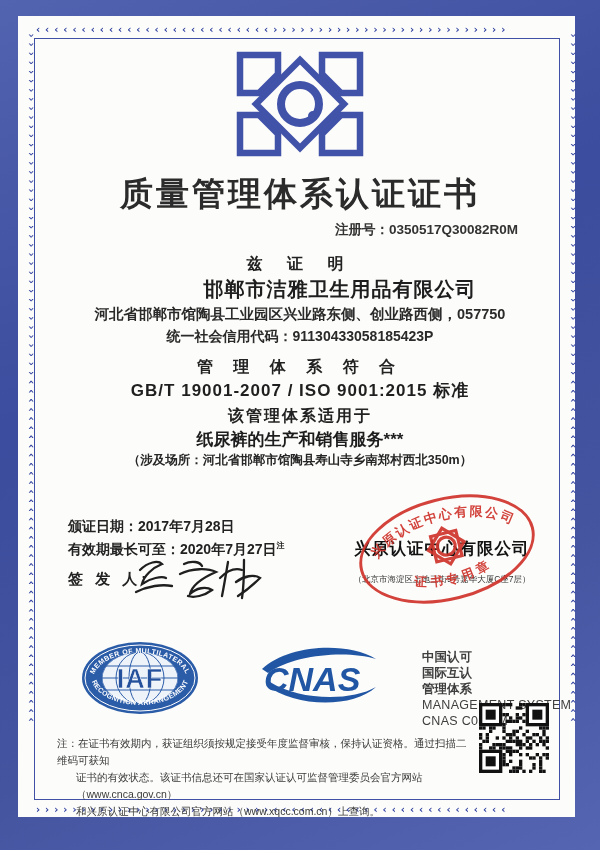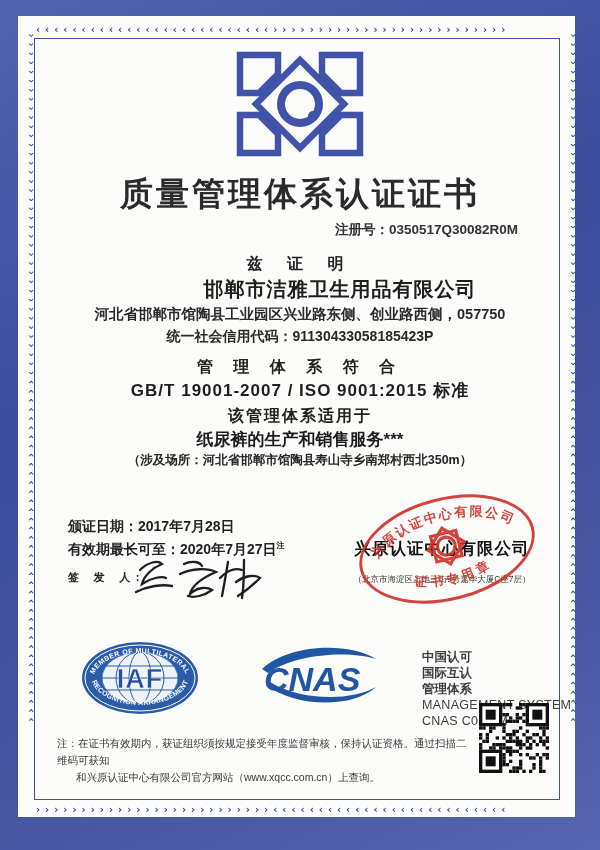--- a/index.html
+++ b/index.html
@@ -17,21 +17,21 @@
   .reg{font-size:13.5px;font-weight:bold;color:#333;}
   .h-sp{font-size:16px;font-weight:bold;letter-spacing:10px;color:#222;}
   .company{font-size:20px;font-weight:bold;color:#1e1e1e;letter-spacing:1px;}
   .addr{font-size:14.5px;font-weight:600;color:#2a2a2a;}
   .code{font-size:14px;font-weight:600;color:#2a2a2a;}
   .std{font-size:17px;font-weight:bold;letter-spacing:1px;color:#1f1f1f;}
   .scopeh{font-size:16px;font-weight:600;color:#222;letter-spacing:2px;}
   .scope{font-size:17px;font-weight:bold;color:#1d1d1d;}
   .sites{font-size:12.5px;font-weight:bold;color:#262626;}
   .dates{font-size:14px;font-weight:bold;color:#222;}
-  .signer{font-size:11px;font-weight:600;letter-spacing:4px;color:#222;font-family:Liberation Mono, monospace;}
+  .signer{font-size:15px;font-weight:600;letter-spacing:4px;color:#222;}
   .issuer{font-size:16.5px;font-weight:bold;color:#111;letter-spacing:1px;}
   .issuer-addr{font-size:8.5px;color:#333;}
   .accr{font-size:12.5px;line-height:16px;color:#3f3f3f;font-weight:600;margin-left:36px;}
   .accr .en{font-weight:400;letter-spacing:.3px;}
   .fn{font-size:10.5px;line-height:1.62;color:#3a3a3a;}
   .fn .cont{padding-left:19px;}
   .seal-wrap{transform:rotate(-14deg);opacity:.92;}
   sup.note{font-size:8px;font-weight:bold;}
 </style>
 </head>
@@ -298,15 +298,16 @@
         <rect x="50" y="3.3333333333333335" width="16.666666666666668" height="16.666666666666668" fill="#fff"></rect>
         <rect x="53.333333333333336" y="6.666666666666667" width="10" height="10" fill="#111"></rect>
         <rect x="0" y="46.66666666666667" width="23.333333333333336" height="23.333333333333336" fill="#111"></rect>
         <rect x="3.3333333333333335" y="50" width="16.666666666666668" height="16.666666666666668" fill="#fff"></rect>
         <rect x="6.666666666666667" y="53.333333333333336" width="10" height="10" fill="#111"></rect>
       </svg>
   </div>
 
   <div class="abs fn" style="left:57px;top:735px;width:410px;">
     <div>注：在证书有效期内，获证组织须按规定接受年度监督审核，保持认证资格。通过扫描二维码可获知</div>
+    <div class="cont">证书的有效状态。该证书信息还可在国家认证认可监督管理委员会官方网站（www.cnca.gov.cn）</div>
     <div class="cont">和兴原认证中心有限公司官方网站（www.xqcc.com.cn）上查询。</div>
   </div>
 </div>
 
 </body></html>

